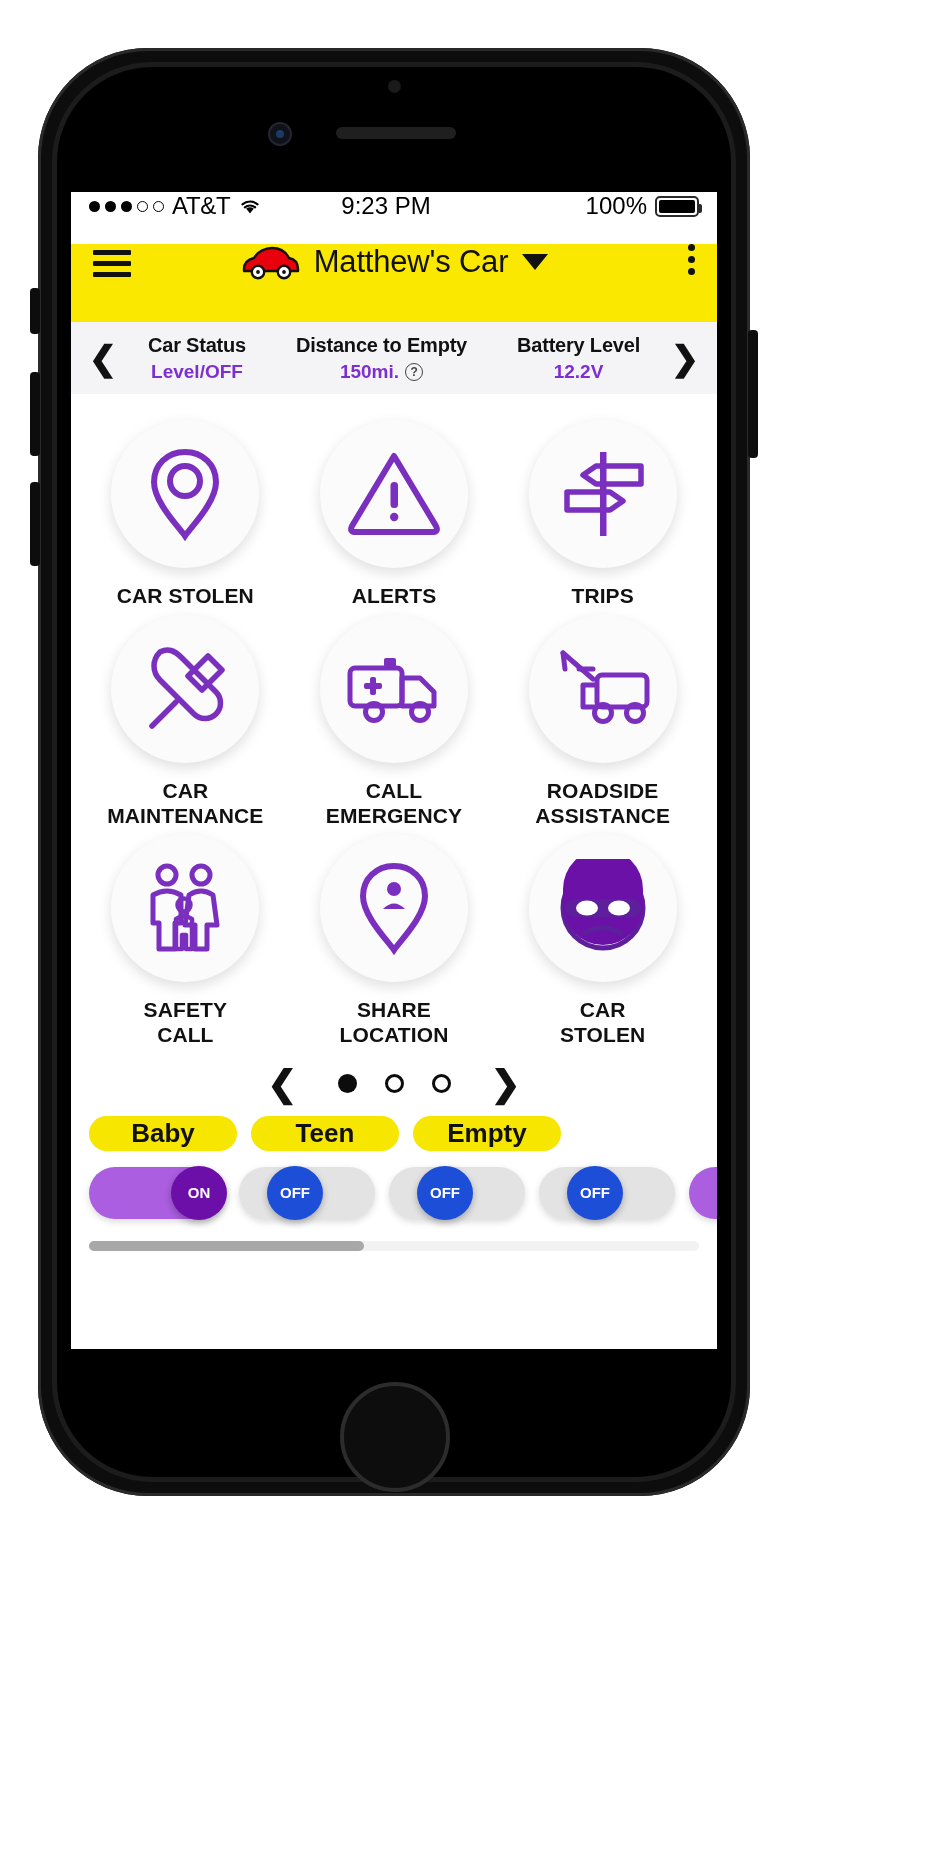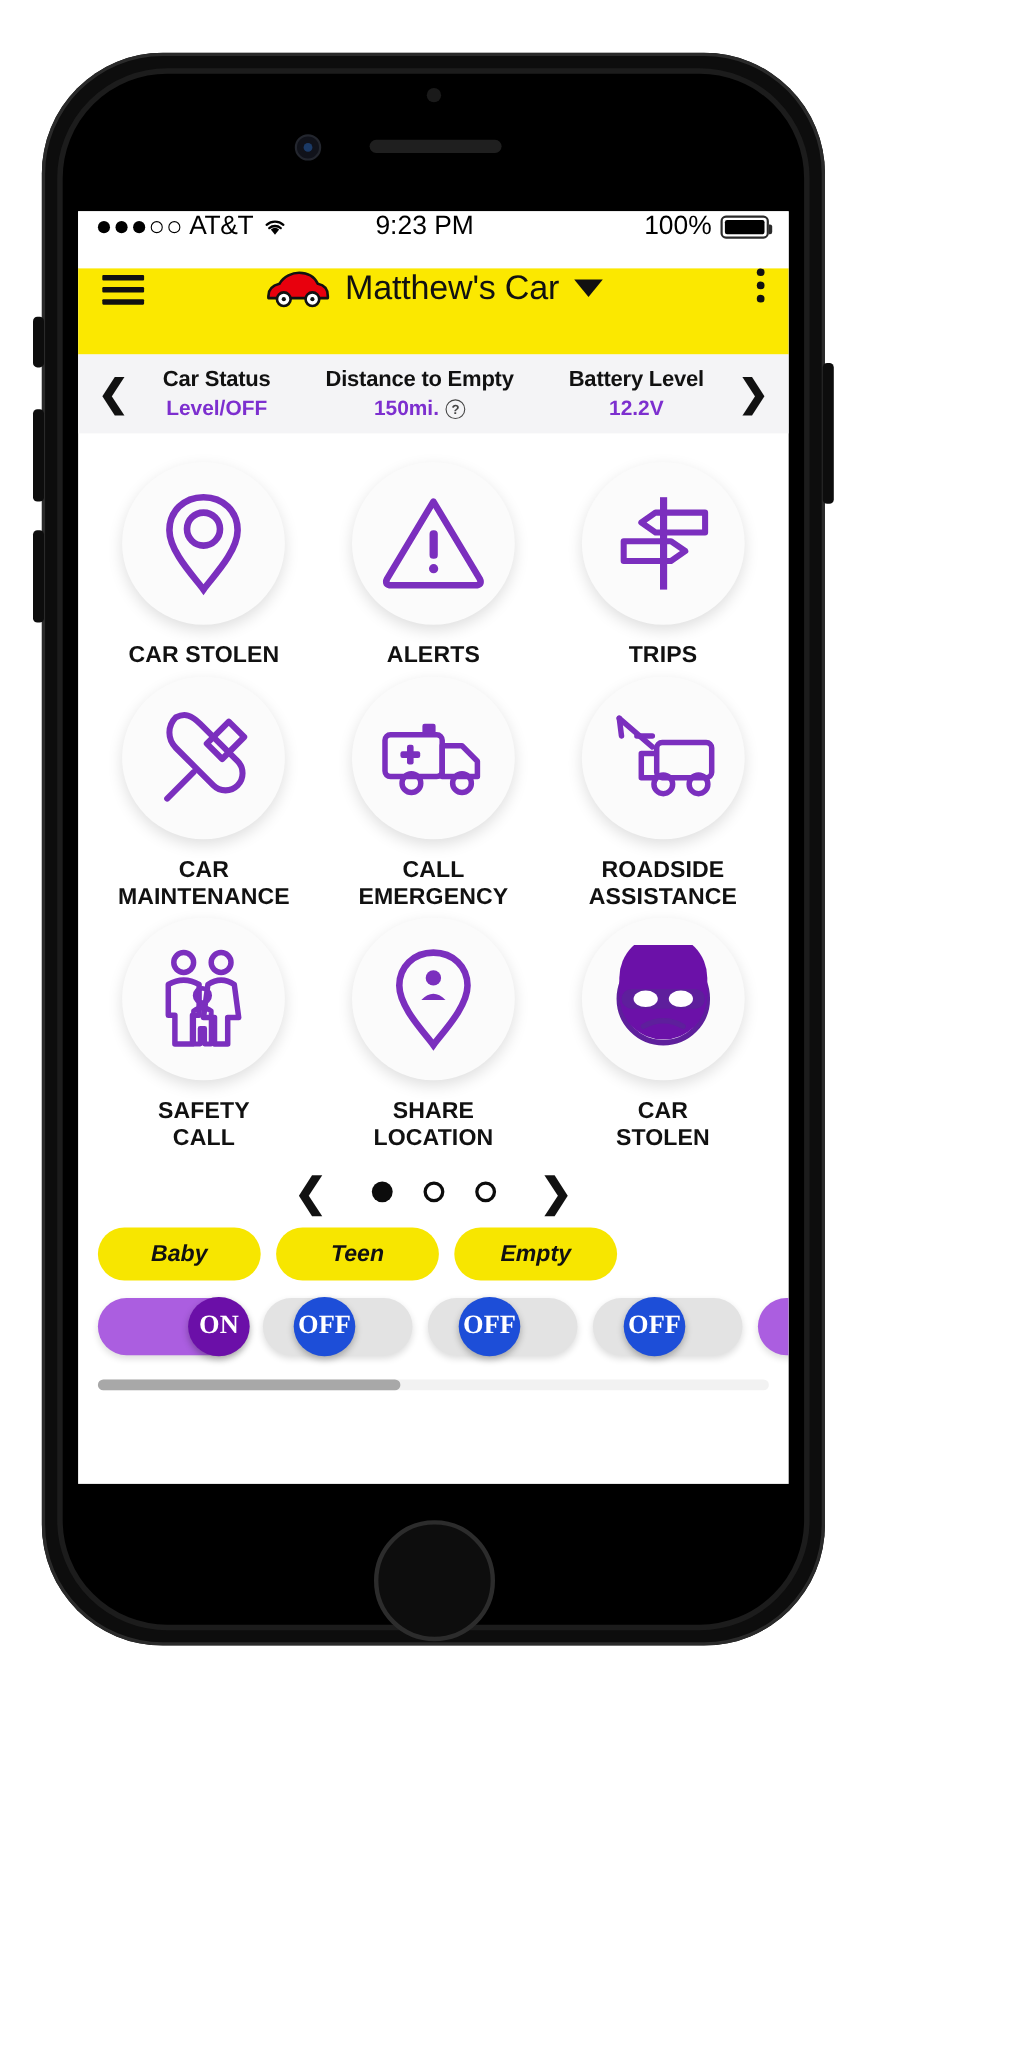--- a/index.html
+++ b/index.html
@@ -302,28 +302,27 @@
   .chiprow {
     display: flex;
     gap: 14px;
     padding: 0 18px;
     margin-bottom: 16px;
   }
   .chip {
     flex: 0 0 auto;
     background: #f7e600;
     border-radius: 26px;
-    height: 48px;
+    height: 35px;
     min-width: 108px;
     padding: 0 20px;
     display: flex; align-items: center; justify-content: center;
-    font-size: 21px; font-weight: 700; color: #111;
+    font-size: 26px; font-weight: 700; color: #111;
     cursor: pointer;
     white-space: nowrap;
-    font-style: italic;
   }
   .togglerow {
     display: flex;
     gap: 14px;
     padding: 0 18px;
     margin-bottom: 22px;
   }
   .toggle {
     flex: 0 0 auto;
     width: 136px; height: 52px;
@@ -333,23 +332,22 @@
     box-shadow: 0 3px 7px rgba(0,0,0,0.14);
   }
   .toggle.on  { background: #ab5ee0; }
   .toggle.off { background: #e3e3e3; }
   .knob {
     position: absolute;
     top: -1px;
     width: 56px; height: 54px;
     border-radius: 50%;
     display: flex; align-items: center; justify-content: center;
-    font-size: 24px; font-weight: 700; color: #fff;
+    font-size: 15px; font-weight: 700; color: #fff;
     box-shadow: 0 3px 7px rgba(0,0,0,0.28);
-    font-family: Liberation Serif, serif;
   }
   .toggle.on  .knob { right: -2px; background: #6b0fa8; }
   .toggle.off .knob { left: -2px;  background: #1d4ed8; margin-left: 30px; }
 
   .hscroll {
     margin: 6px 18px 0 18px;
     height: 10px;
     border-radius: 5px;
     background: #f2f2f2;
     position: relative;

